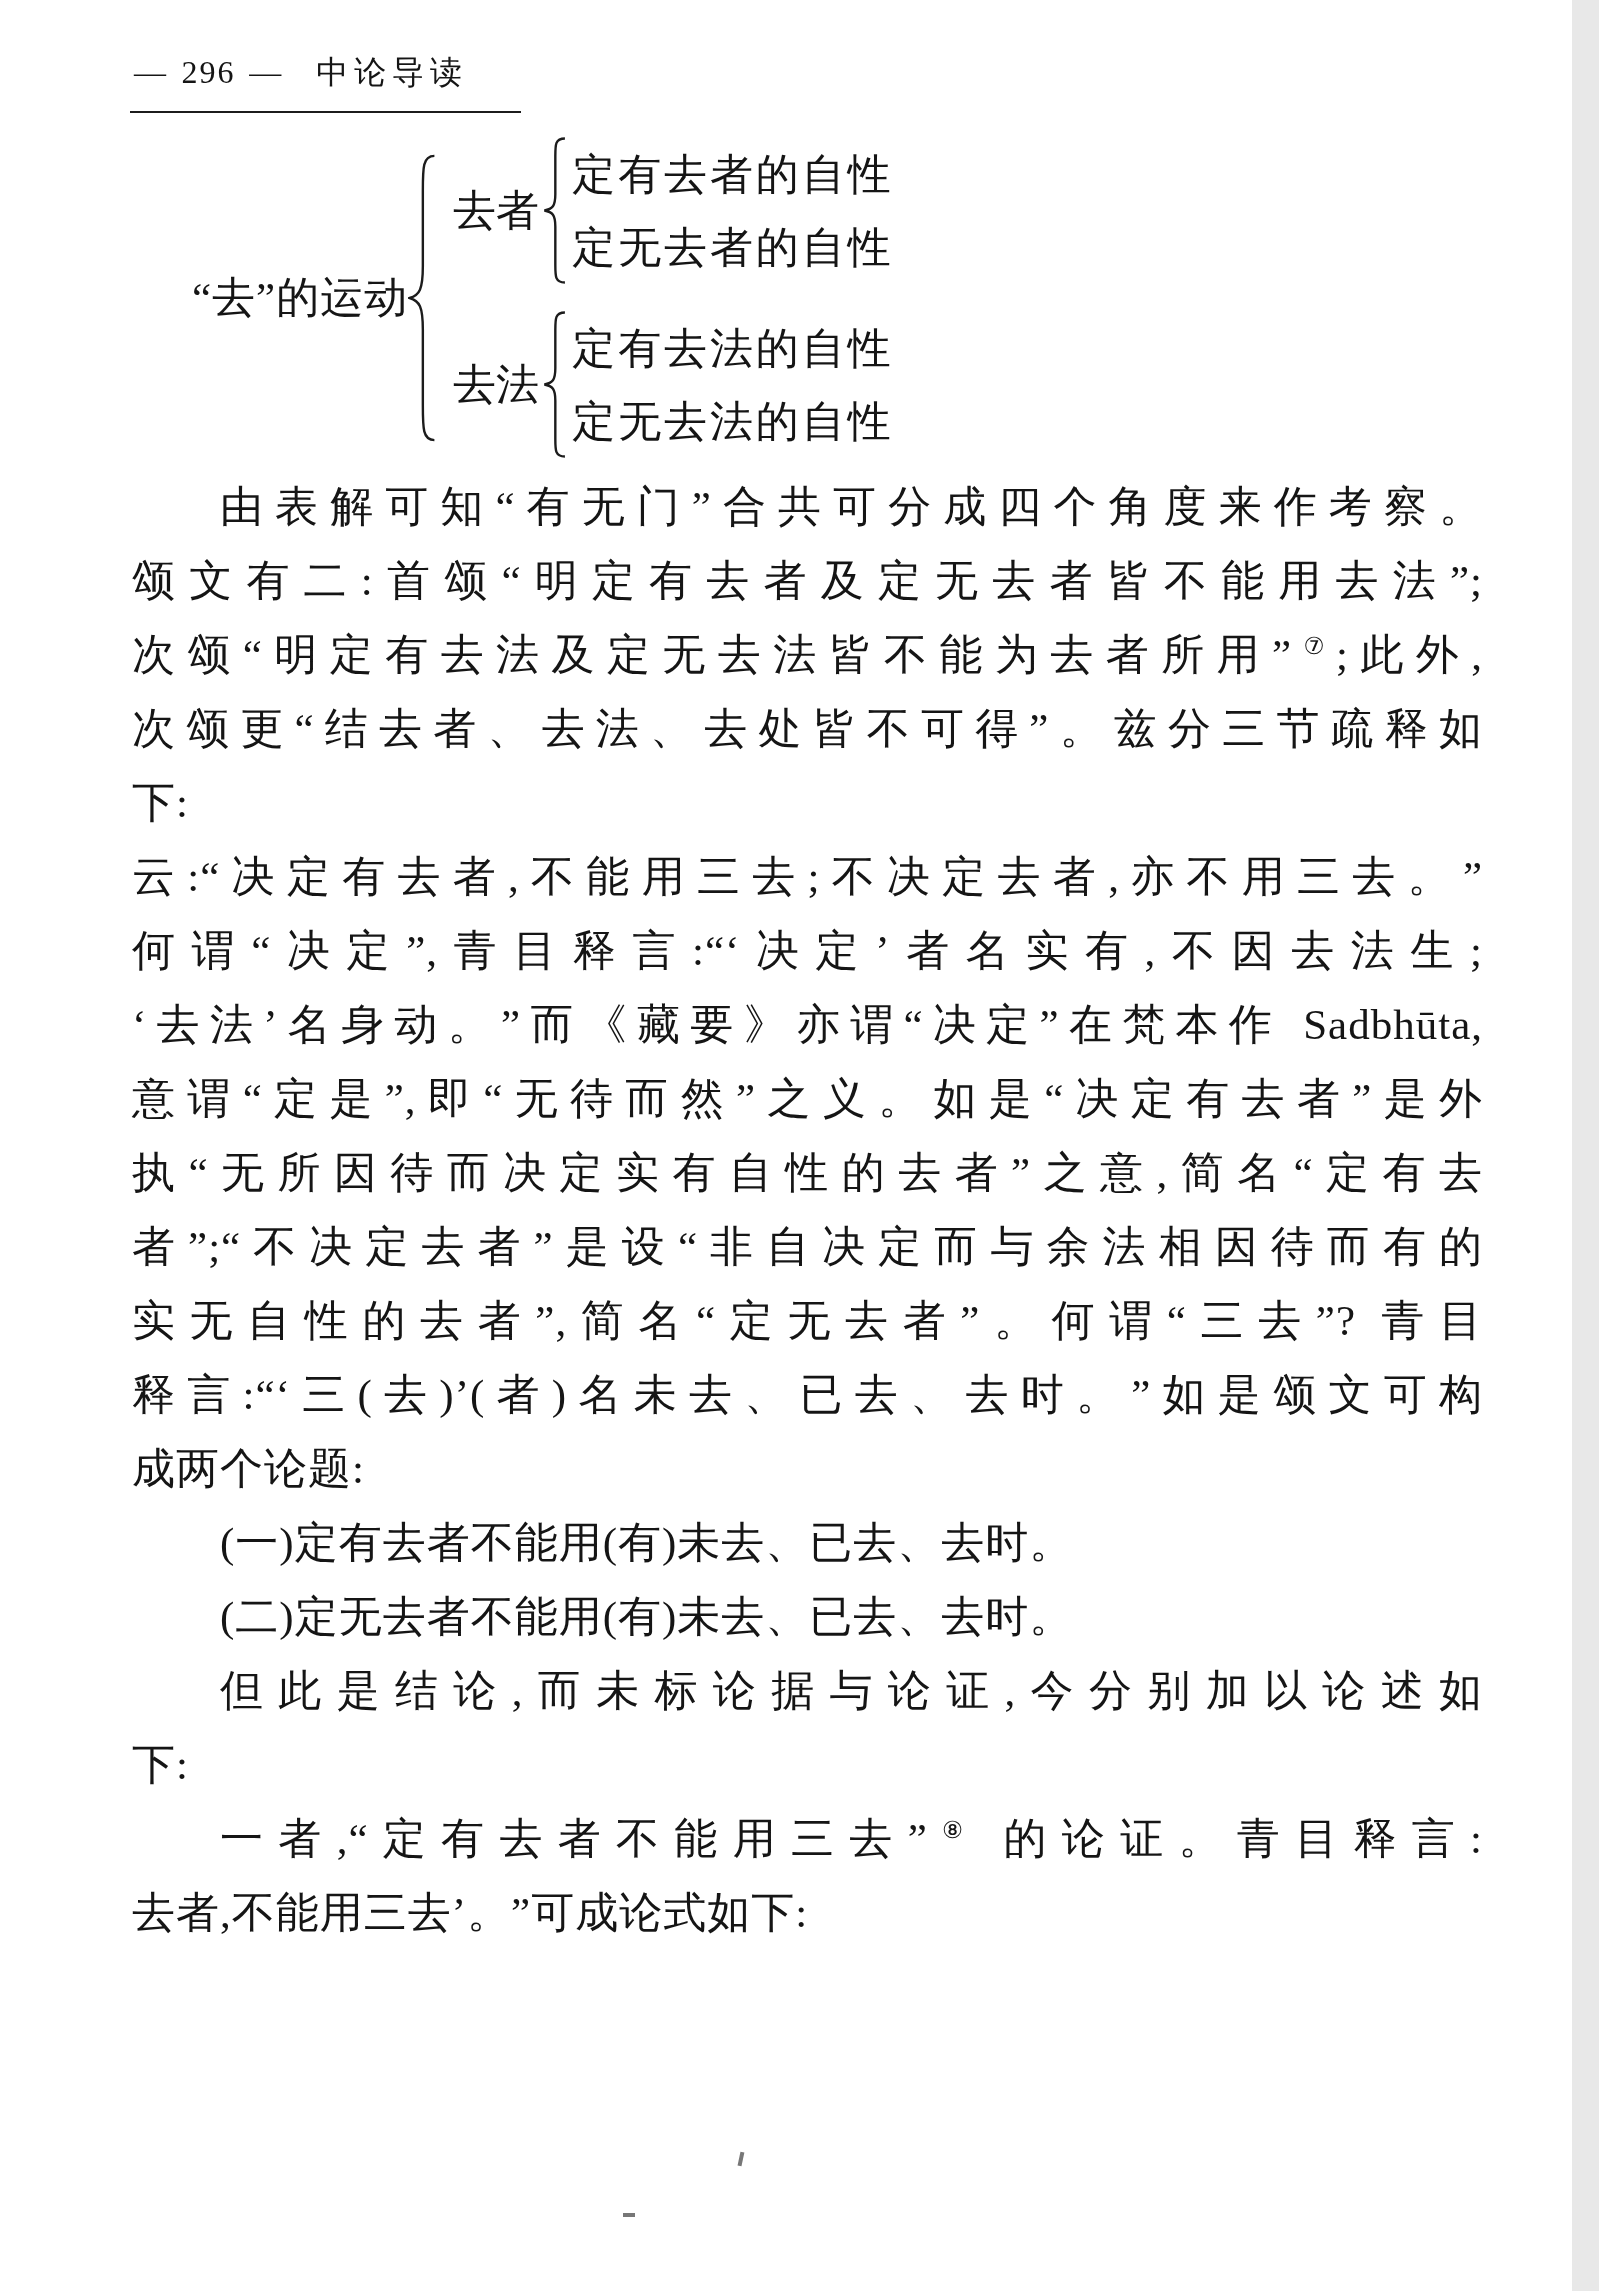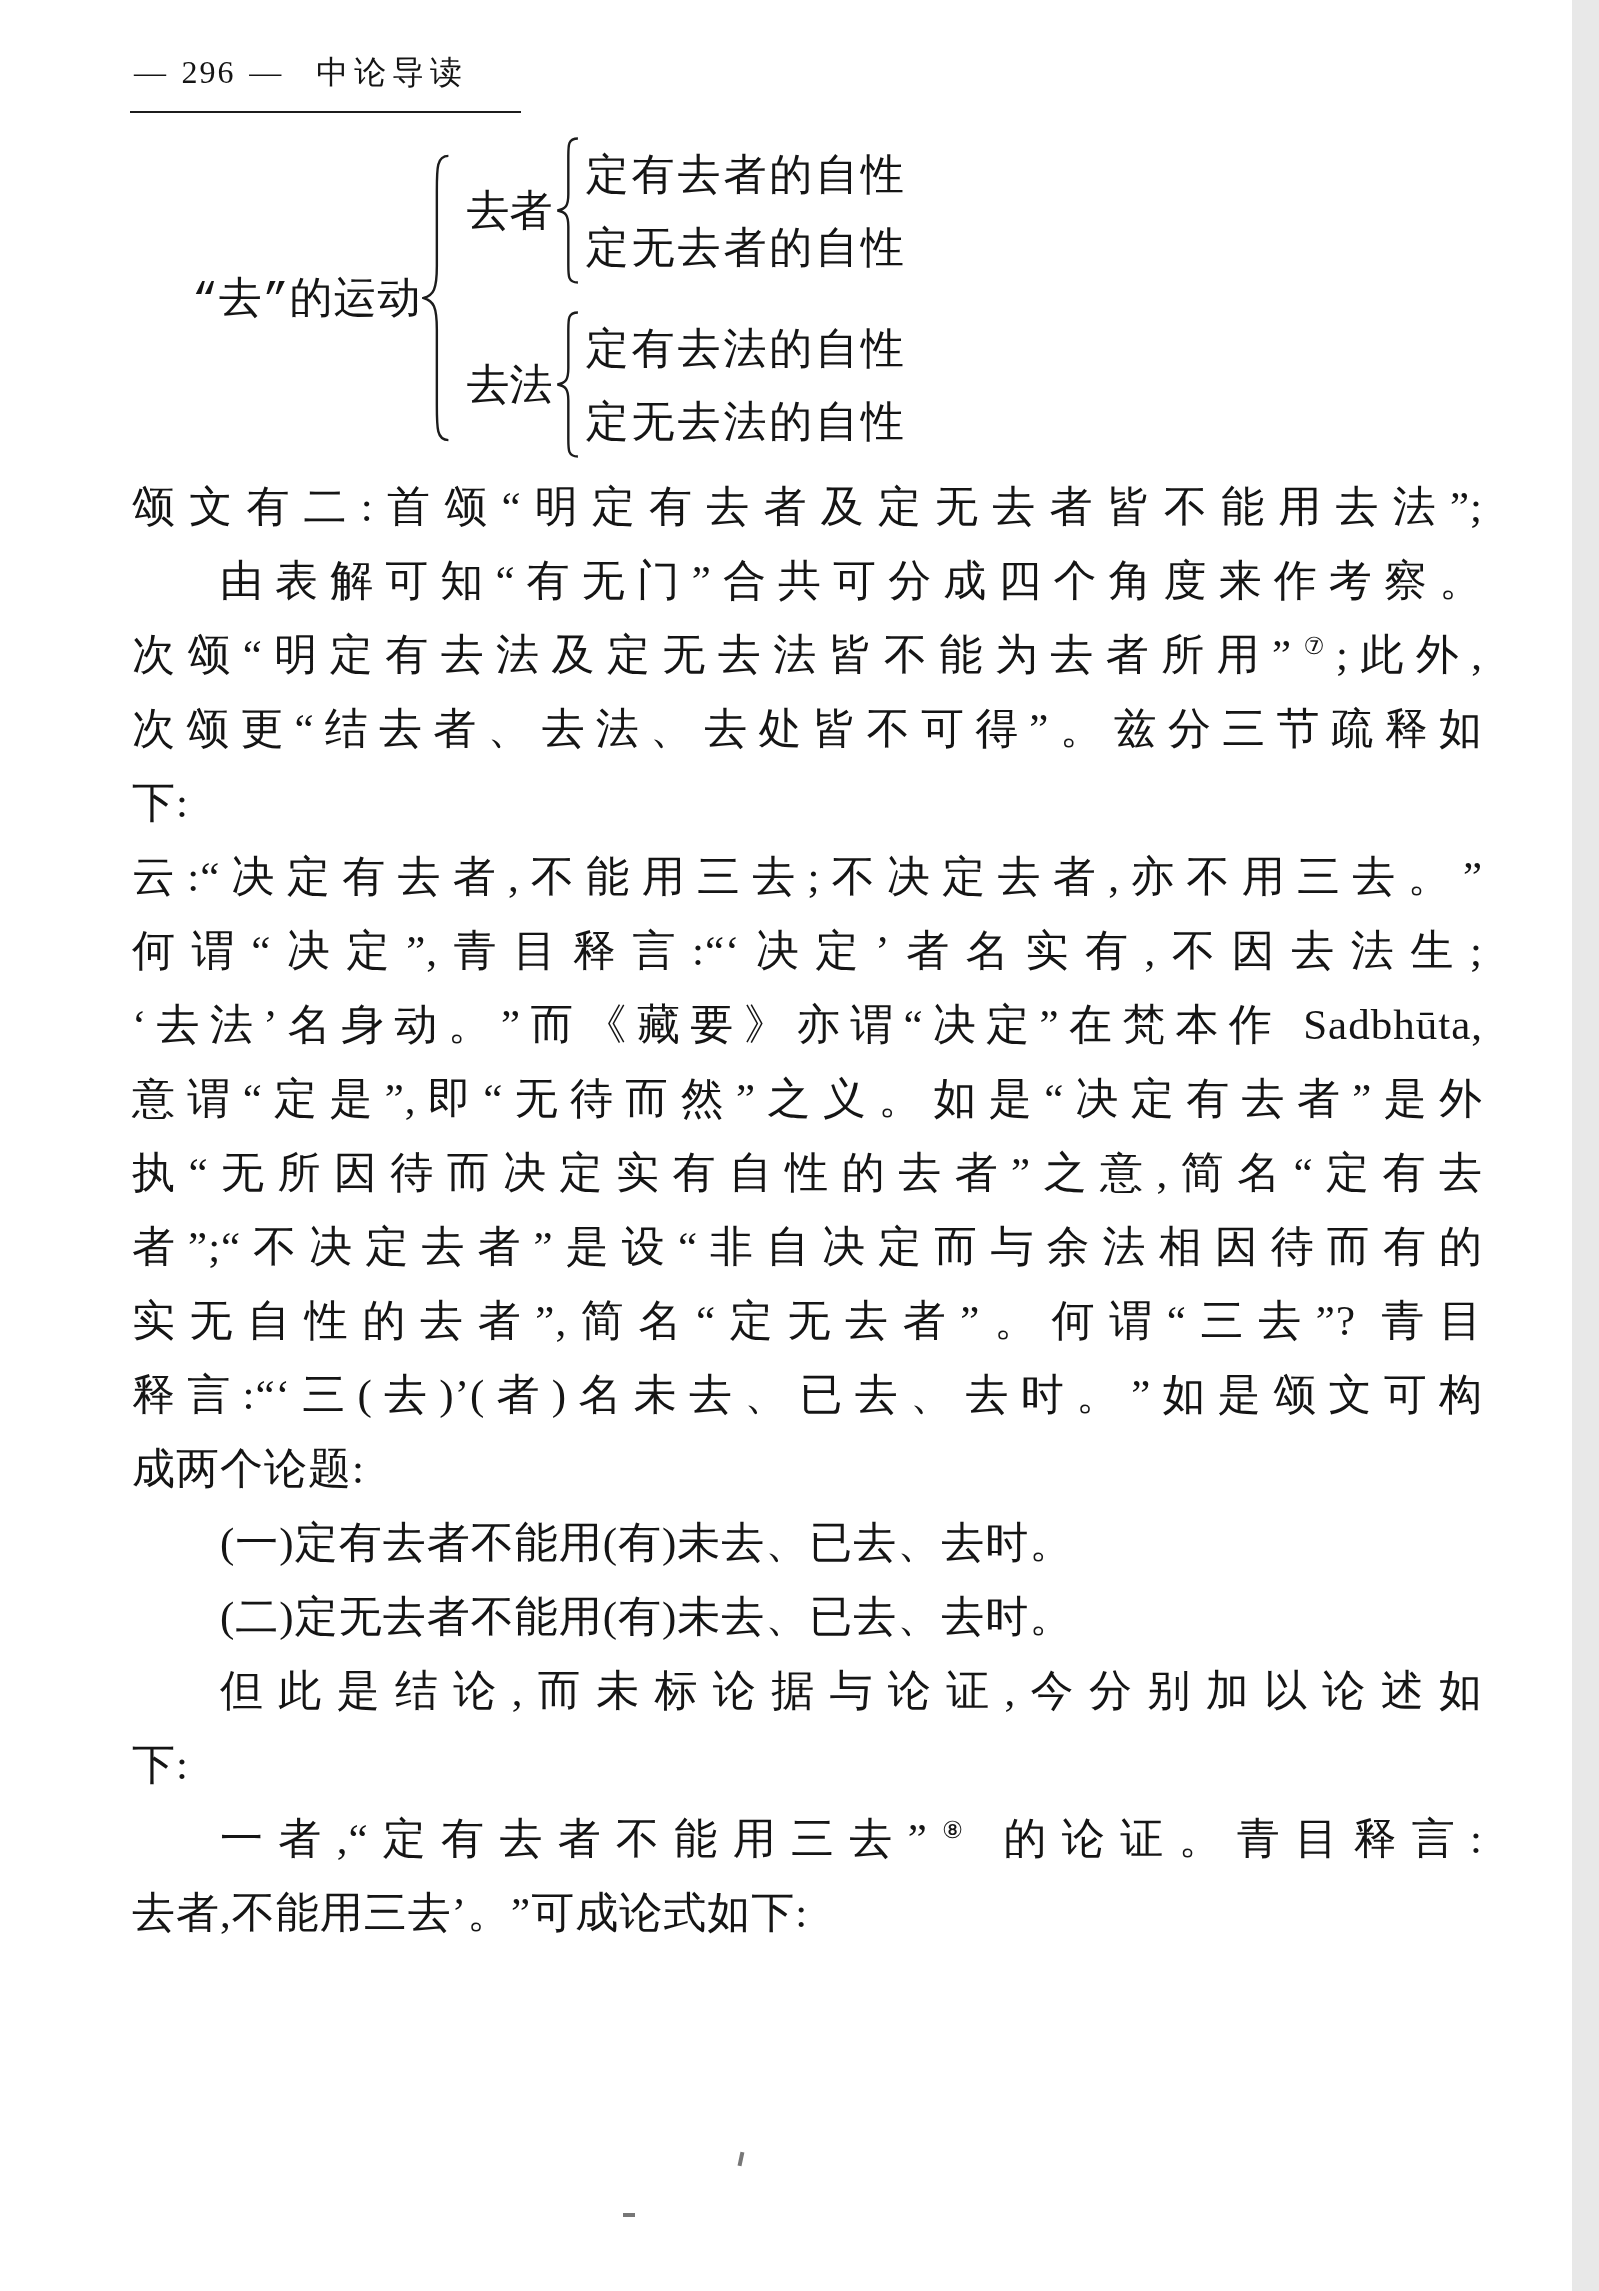--- a/index.html
+++ b/index.html
@@ -20,21 +20,21 @@
     white-space:nowrap;
   }
   .header .pageno{margin:0 13.7px;}
   .header .title{margin-left:33px;letter-spacing:5.9px;}
   
   .diagram{
     position:absolute;left:192px;top:137px;
     display:flex;align-items:center;
     font-size:43px;
   }
-  .diag-root{white-space:nowrap;letter-spacing:1px;font-family:Liberation Mono, monospace;}
+  .diag-root{white-space:nowrap;letter-spacing:1px;}
   .brace{display:block;}
   .brace path{stroke:#1c1c1c;fill:none;stroke-width:2.4;vector-effect:non-scaling-stroke;}
   .branches{display:flex;flex-direction:column;gap:27px;margin-left:2px;}
   .branch{display:flex;align-items:center;}
   .diag-label{white-space:nowrap;margin:0 3.9px 0 9.8px;}
   .leaves{display:flex;flex-direction:column;}
   .leaf{line-height:73px;white-space:nowrap;letter-spacing:2.9px;margin-left:2px;}
   
   .body{
     position:absolute;left:132px;top:470px;
@@ -91,22 +91,22 @@
         </svg>
         <div class="leaves">
           <div class="leaf">定有去法的自性</div>
           <div class="leaf">定无去法的自性</div>
         </div>
       </div>
     </div>
   </div>
 
   <div class="body" id="body-text">
+      <div class="line indent fill"><span>由表解可知“有无门”合共可分成四个角度来作考察。</span></div>
       <div class="line fill"><span>颂文有二:首颂“明定有去者及定无去者皆不能用去法”;</span></div>
-      <div class="line indent fill"><span>由表解可知“有无门”合共可分成四个角度来作考察。</span></div>
       <div class="line fill"><span>次颂“明定有去法及定无去法皆不能为去者所用”</span><span class="fn">⑦</span><span>;此外,</span></div>
       <div class="line fill"><span>次颂更“结去者、去法、去处皆不可得”。兹分三节疏释如</span></div>
       <div class="line"><span>下:</span></div>
       <div class="line fill"><span>云:“决定有去者,不能用三去;不决定去者,亦不用三去。”</span></div>
       <div class="line fill"><span>何谓“决定”,青目释言:“‘决定’者名实有,不因去法生;</span></div>
       <div class="line fill"><span>‘去法’名身动。”而《藏要》亦谓“决定”在梵本作 Sadbhūta,</span></div>
       <div class="line fill"><span>意谓“定是”,即“无待而然”之义。如是“决定有去者”是外</span></div>
       <div class="line fill"><span>执“无所因待而决定实有自性的去者”之意,简名“定有去</span></div>
       <div class="line fill"><span>者”;“不决定去者”是设“非自决定而与余法相因待而有的</span></div>
       <div class="line fill"><span>实无自性的去者”,简名“定无去者”。何谓“三去”? 青目</span></div>

